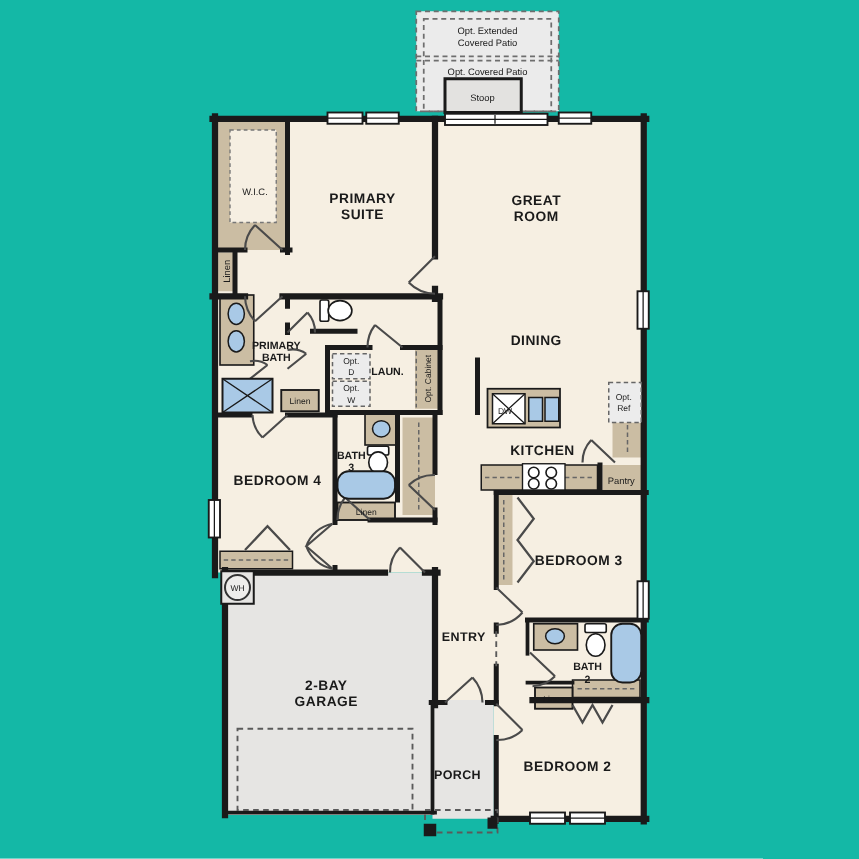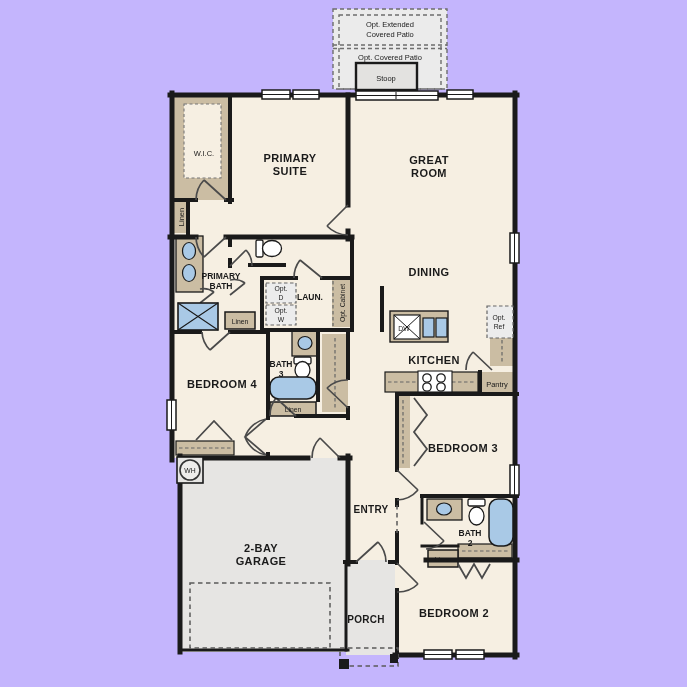--- a/index.html
+++ b/index.html
@@ -1,16 +1,16 @@
 <!DOCTYPE html>
 <html><head>
 <meta charset="utf-8">
 <style>
   html,body{margin:0;padding:0;background:#ffffff;}
-  #stage{position:relative;width:687px;height:687px;background:#c4b5fd;overflow:hidden;
+  #stage{position:relative;width:687px;height:687px;background:#14b8a6;overflow:hidden;
          font-family:"Liberation Sans",sans-serif;}
   svg{position:absolute;left:0;top:0;}
   text{font-family:"Liberation Sans",sans-serif;fill:#1a1a1a;}
   .room{font-size:11px;font-weight:bold;letter-spacing:.4px;}
   .room2{font-size:10px;font-weight:bold;letter-spacing:.3px;}
   .sub{font-size:8.5px;font-weight:bold;}
   .small{font-size:7.5px;}
   .tiny{font-size:6.8px;}
 </style>
 </head>

